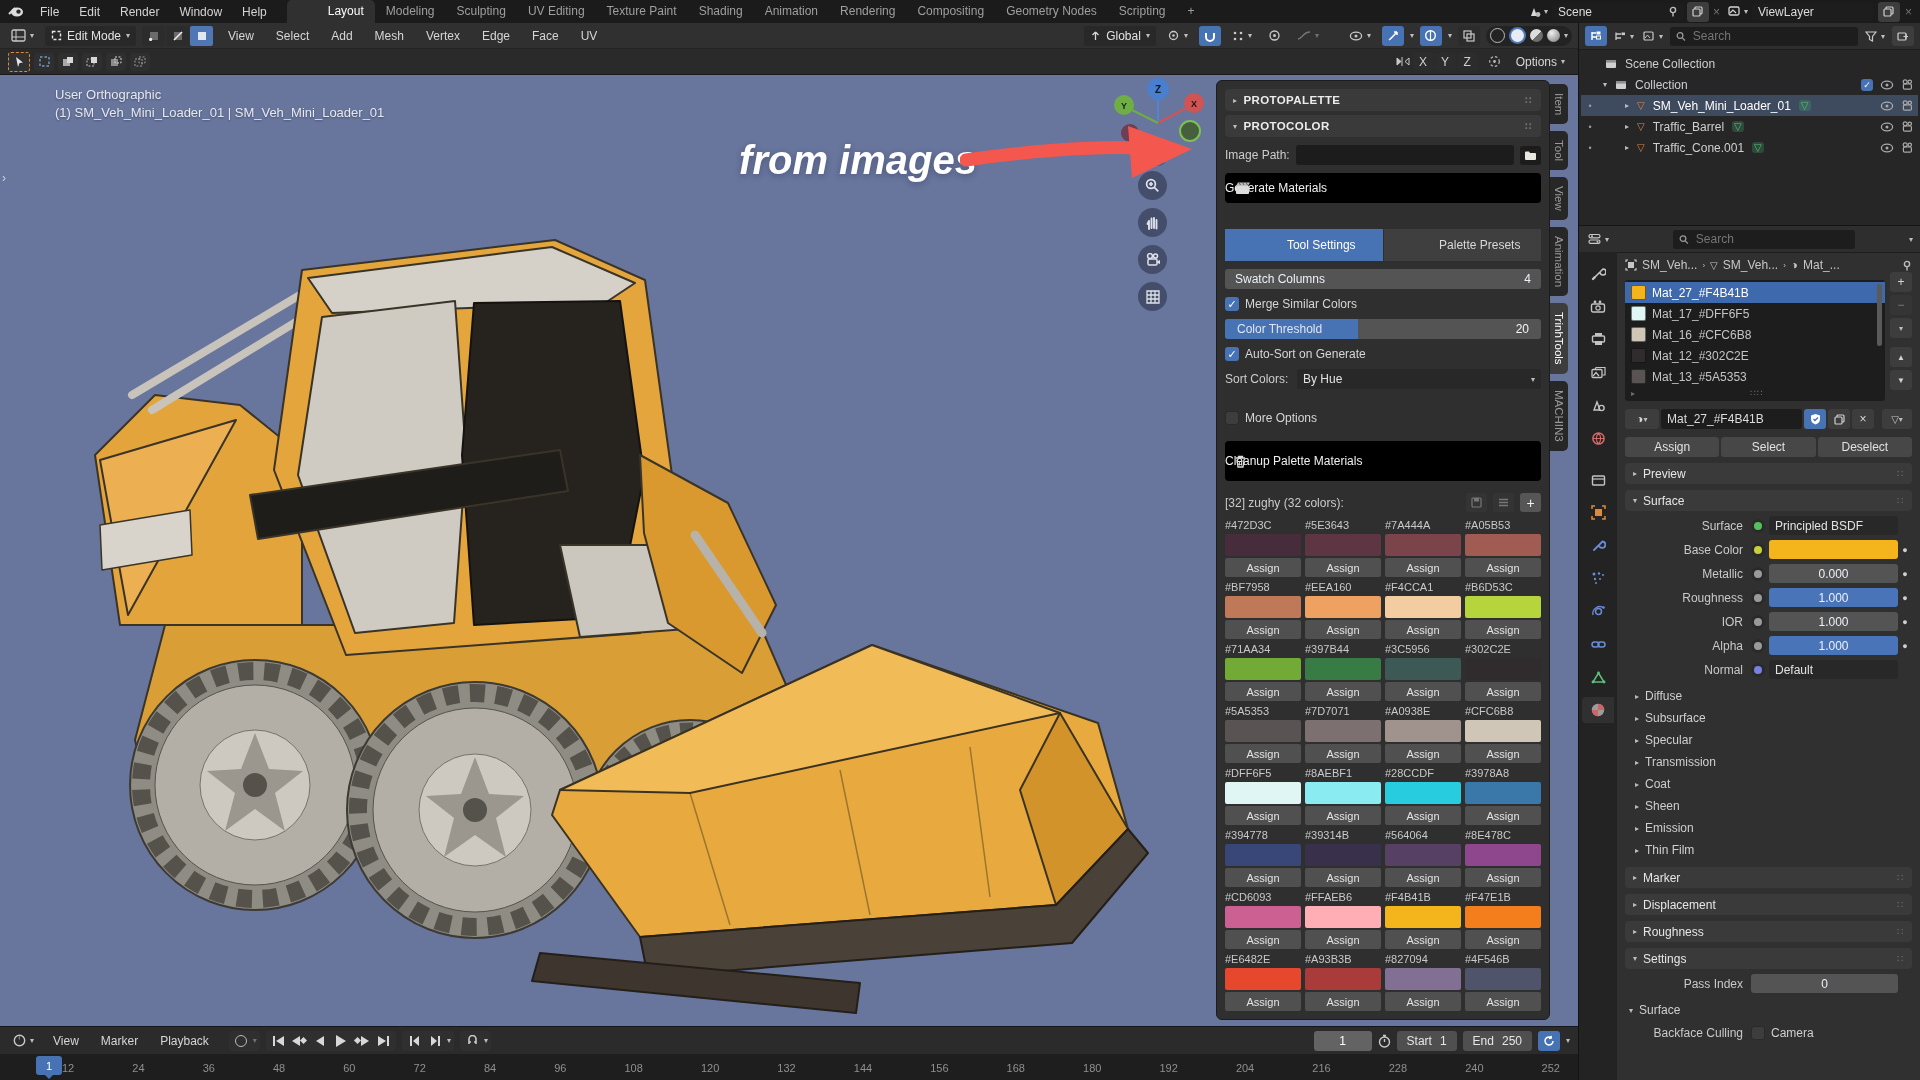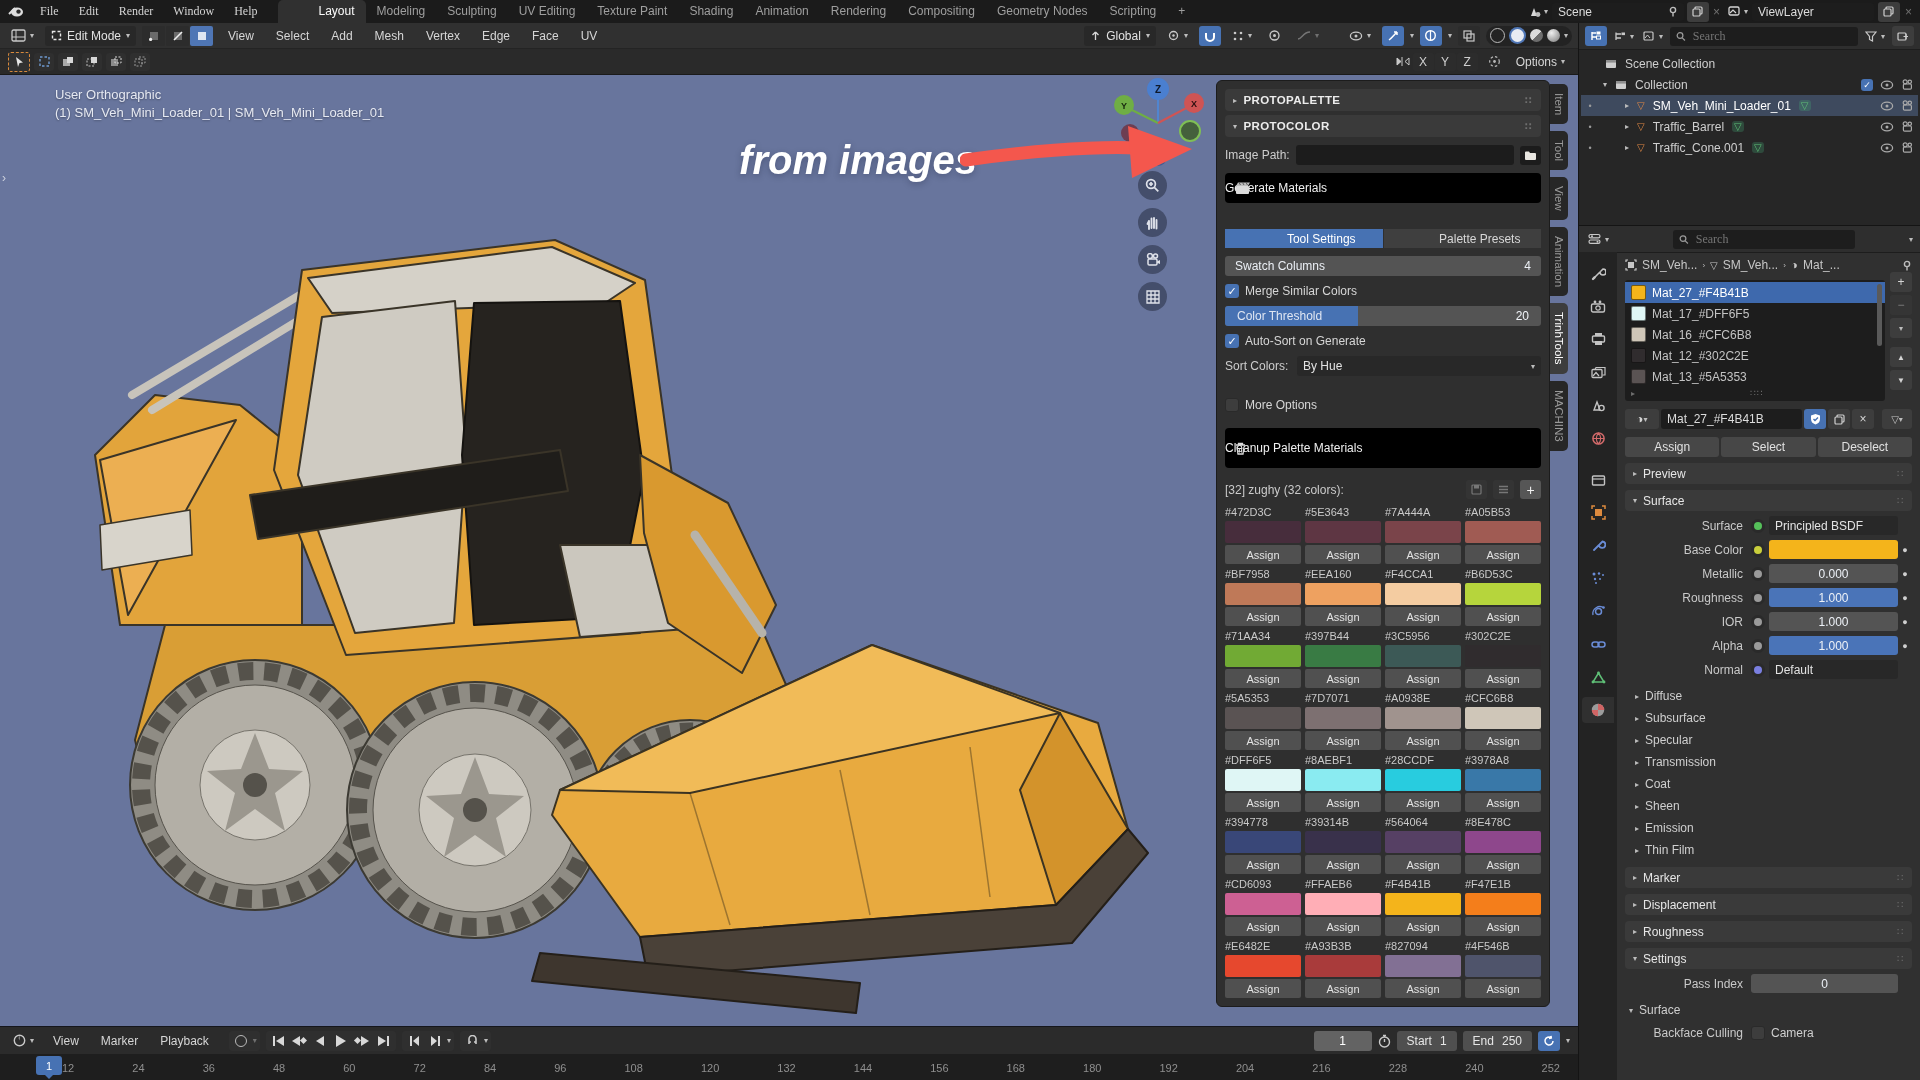--- a/index.html
+++ b/index.html
@@ -5,21 +5,21 @@
   html,body{margin:0;padding:0;background:#111;}
   #app{position:relative;width:1920px;height:1080px;overflow:hidden;
        font-family:"Liberation Sans","DejaVu Sans",sans-serif;font-size:12px;color:#d6d6d6;
        background:#1b1b1b;-webkit-user-select:none;user-select:none;}
   .abs{position:absolute;}
   .flex{display:flex;align-items:center;}
   svg{display:block;}
 
   
   #topbar{left:0;top:0;width:1920px;height:23px;background:#1b1b1b;display:flex;align-items:center;border-bottom:1px solid #141414;}
-  .tmenu{padding:0 10px;color:#d4d4d4;font-size:12px;cursor:default;font-family:Liberation Serif, serif;}
+  .tmenu{padding:0 10px;color:#d4d4d4;font-size:12px;cursor:default;}
   .wtab{padding:0 11px;height:23px;line-height:23px;color:#9f9f9f;font-size:12px;border-radius:5px 5px 0 0;}
   .wtab.active{background:#303030;color:#fcfcfc;padding-left:41px;}
   .idfield{background:#1d1d1d;border-radius:3px;height:18px;display:flex;align-items:center;padding:0 6px;gap:5px;color:#dcdcdc;}
   .dim{opacity:.45;}
   .chev{font-size:8px;color:#bdbdbd;}
 
   
   #vph{left:0;top:23px;width:1578px;height:26px;background:#303030;display:flex;align-items:center;padding:0 6px;gap:6px;box-sizing:border-box;border-bottom:1px solid #242424;}
   .hbtn{display:flex;align-items:center;gap:4px;height:20px;padding:0 5px;background:transparent;border-radius:3px;}
   .dd{background:#282828;border-radius:3px;height:20px;display:flex;align-items:center;gap:5px;padding:0 6px;color:#e2e2e2;}
@@ -42,21 +42,21 @@
   .anno{color:#fff;font-weight:bold;font-style:italic;font-size:40px;text-shadow:0 2px 6px rgba(30,35,60,.35);white-space:nowrap;}
   .navbtn{width:29px;height:29px;border-radius:50%;background:rgba(38,45,66,.55);display:flex;align-items:center;justify-content:center;}
 
   
   #npanel{left:1216px;top:80px;width:334px;background:#2f2f2f;border:1px solid #1c1c1c;border-radius:6px;box-sizing:border-box;padding:4px 8px 8px 8px;}
   .phead{background:#3a3a3a;border-radius:4px;height:22px;display:flex;align-items:center;gap:6px;padding:0 8px;color:#ececec;font-weight:bold;font-size:11.5px;letter-spacing:.4px;margin-top:4px;}
   .grip{margin-left:auto;color:#6e6e6e;font-size:10px;letter-spacing:1px;}
   .prow{display:flex;align-items:center;margin-top:8px;gap:6px;}
   .txtfield{flex:1;background:#1c1c1c;border:none;border-radius:3px;height:20px;color:#ddd;padding:0 6px;font-size:12px;}
   .bigbtn{flex:1;background:#000000;border-radius:4px;height:30px;display:flex;align-items:center;justify-content:flex-start;color:#f0f0f0;position:relative;}
-  .tabseg{flex:1;height:19px;display:flex;align-items:center;justify-content:center;background:#3f3f3f;color:#d8d8d8;padding-left:35px;}
+  .tabseg{flex:1;height:32px;display:flex;align-items:center;justify-content:center;background:#3f3f3f;color:#d8d8d8;padding-left:35px;}
   .tabseg.active{background:#4772b3;color:#fff;}
   .num{background:#545454;border-radius:3px;height:20px;display:flex;align-items:center;color:#ecf0f6;padding:0 10px;flex:1;}
   .chk{width:14px;height:14px;border-radius:3px;background:#4772b3;display:flex;align-items:center;justify-content:center;color:#fff;font-size:11px;}
   .chk.off{background:#3d3d3d;border:1px solid #2a2a2a;box-sizing:border-box;}
   .slider{position:relative;background:#545454;border-radius:3px;height:20px;flex:1;overflow:hidden;display:flex;align-items:center;}
   .slider .fillbar{position:absolute;left:0;top:0;bottom:0;background:#4772b3;}
   .pal{display:grid;grid-template-columns:repeat(4,1fr);gap:3px 4px;margin-top:6px;}
   .cell{display:flex;flex-direction:column;}
   .cellhex{font-size:11px;color:#c9c9c9;height:15px;line-height:15px;}
   .cellbar{height:22px;border-radius:2px;margin:1px 0 2px 0;}
@@ -65,21 +65,21 @@
 
   
   #vtabs{left:1550px;top:84px;display:flex;flex-direction:column;gap:7px;}
   .vtab{writing-mode:vertical-rl;background:#272727;color:#999;padding:9px 3px;border-radius:0 5px 5px 0;font-size:11.5px;}
   .vtab.active{background:#3d3d3d;color:#fff;}
 
   
   #outliner{left:1578px;top:23px;width:342px;height:202px;background:#262626;border-left:1px solid #141414;box-sizing:border-box;}
   #outliner .hdr{height:26px;background:#2e2e2e;display:flex;align-items:center;gap:5px;padding:0 6px;border-bottom:1px solid #1d1d1d;}
   .searchbox{flex:1;background:#1d1d1d;border-radius:3px;height:19px;display:flex;align-items:center;gap:5px;padding:0 6px;}
-  .searchbox input{background:transparent;border:none;outline:none;color:#cfcfcf;font-size:12px;width:100%;font-family:Liberation Serif, serif;}
+  .searchbox input{background:transparent;border:none;outline:none;color:#cfcfcf;font-size:12px;width:100%;font-family:Liberation Sans, sans-serif;}
   .orow{height:21px;display:flex;align-items:center;gap:8px;padding:0 4px;color:#cfcfcf;}
   .orow.active{background:#3e4a5e;color:#fff;}
   .tri-o{color:#e08845;font-size:10px;}
   .tri-g{color:#5fbf77;font-size:10px;}
   .databadge{background:rgba(70,170,120,.28);border-radius:3px;padding:0 2px;}
 
   
   #props{left:1578px;top:225px;width:342px;height:855px;background:#303030;border-left:1px solid #141414;border-top:1px solid #141414;box-sizing:border-box;}
   #props .hdr{height:26px;background:#2e2e2e;display:flex;align-items:center;gap:6px;padding:0 7px;border-bottom:1px solid #1d1d1d;}
   #ptabstrip{position:absolute;left:0;top:26px;bottom:0;width:38px;background:#232323;display:flex;flex-direction:column;align-items:center;padding-top:8px;gap:7px;}

